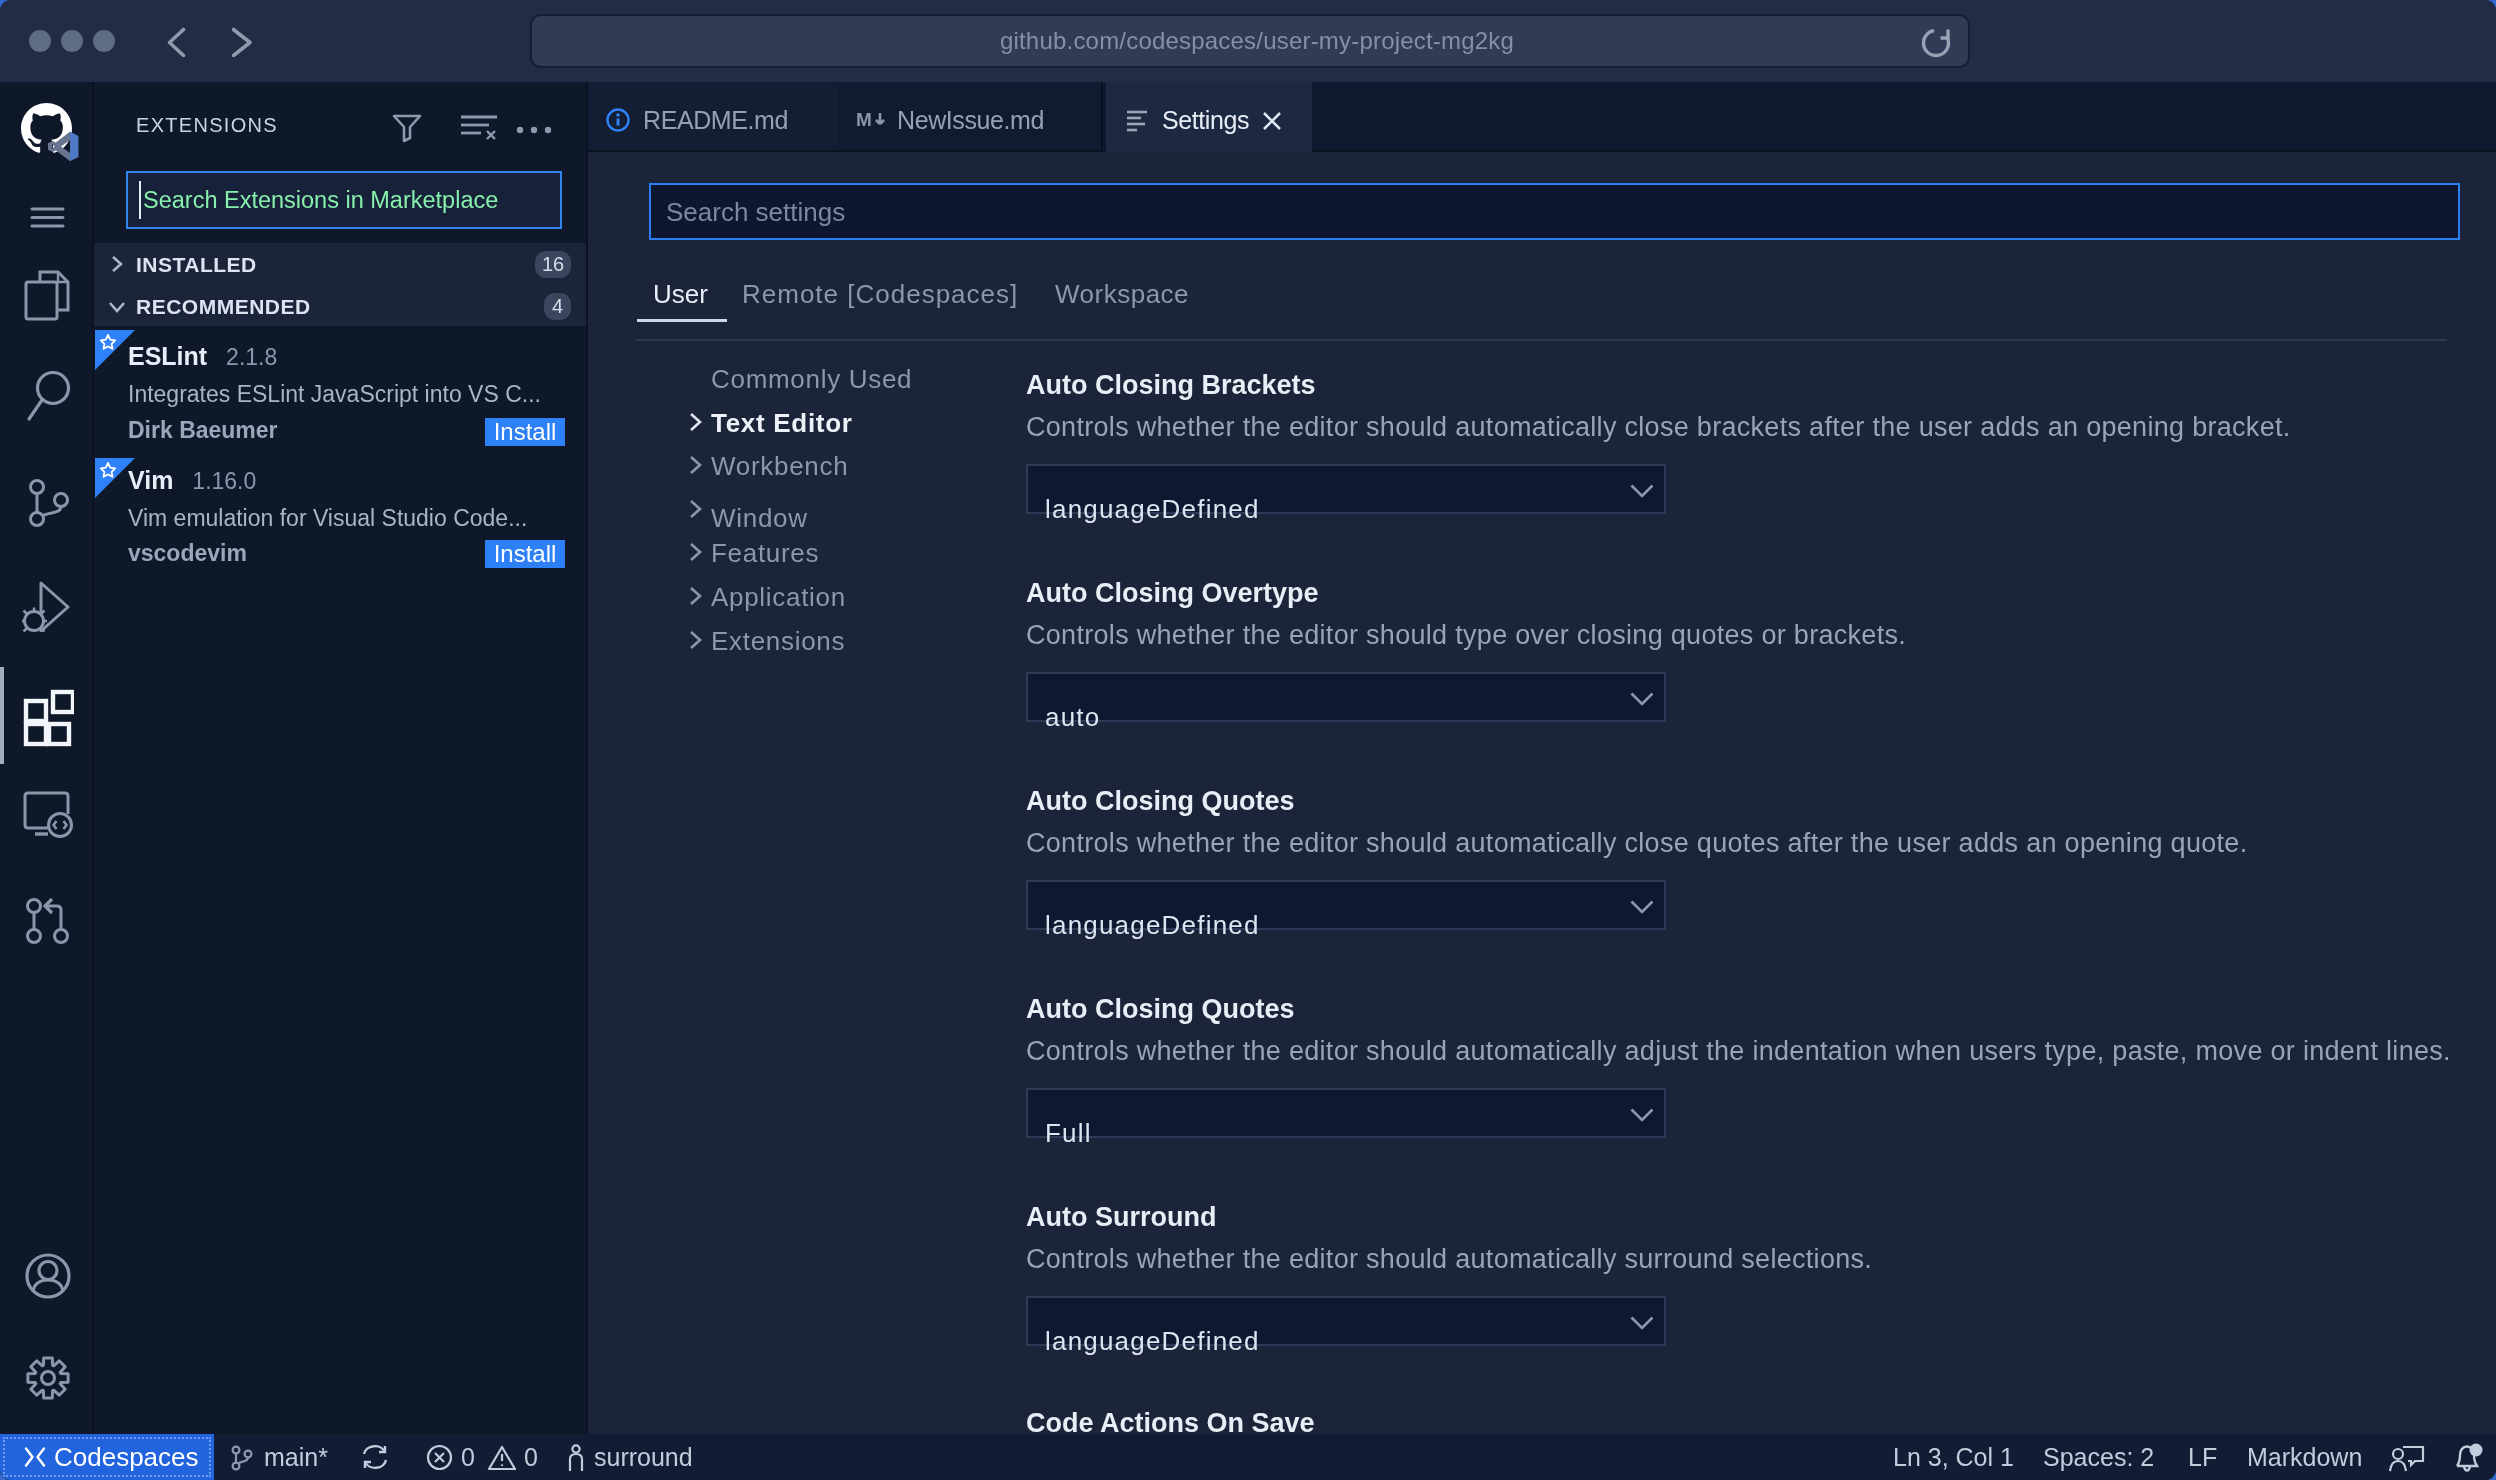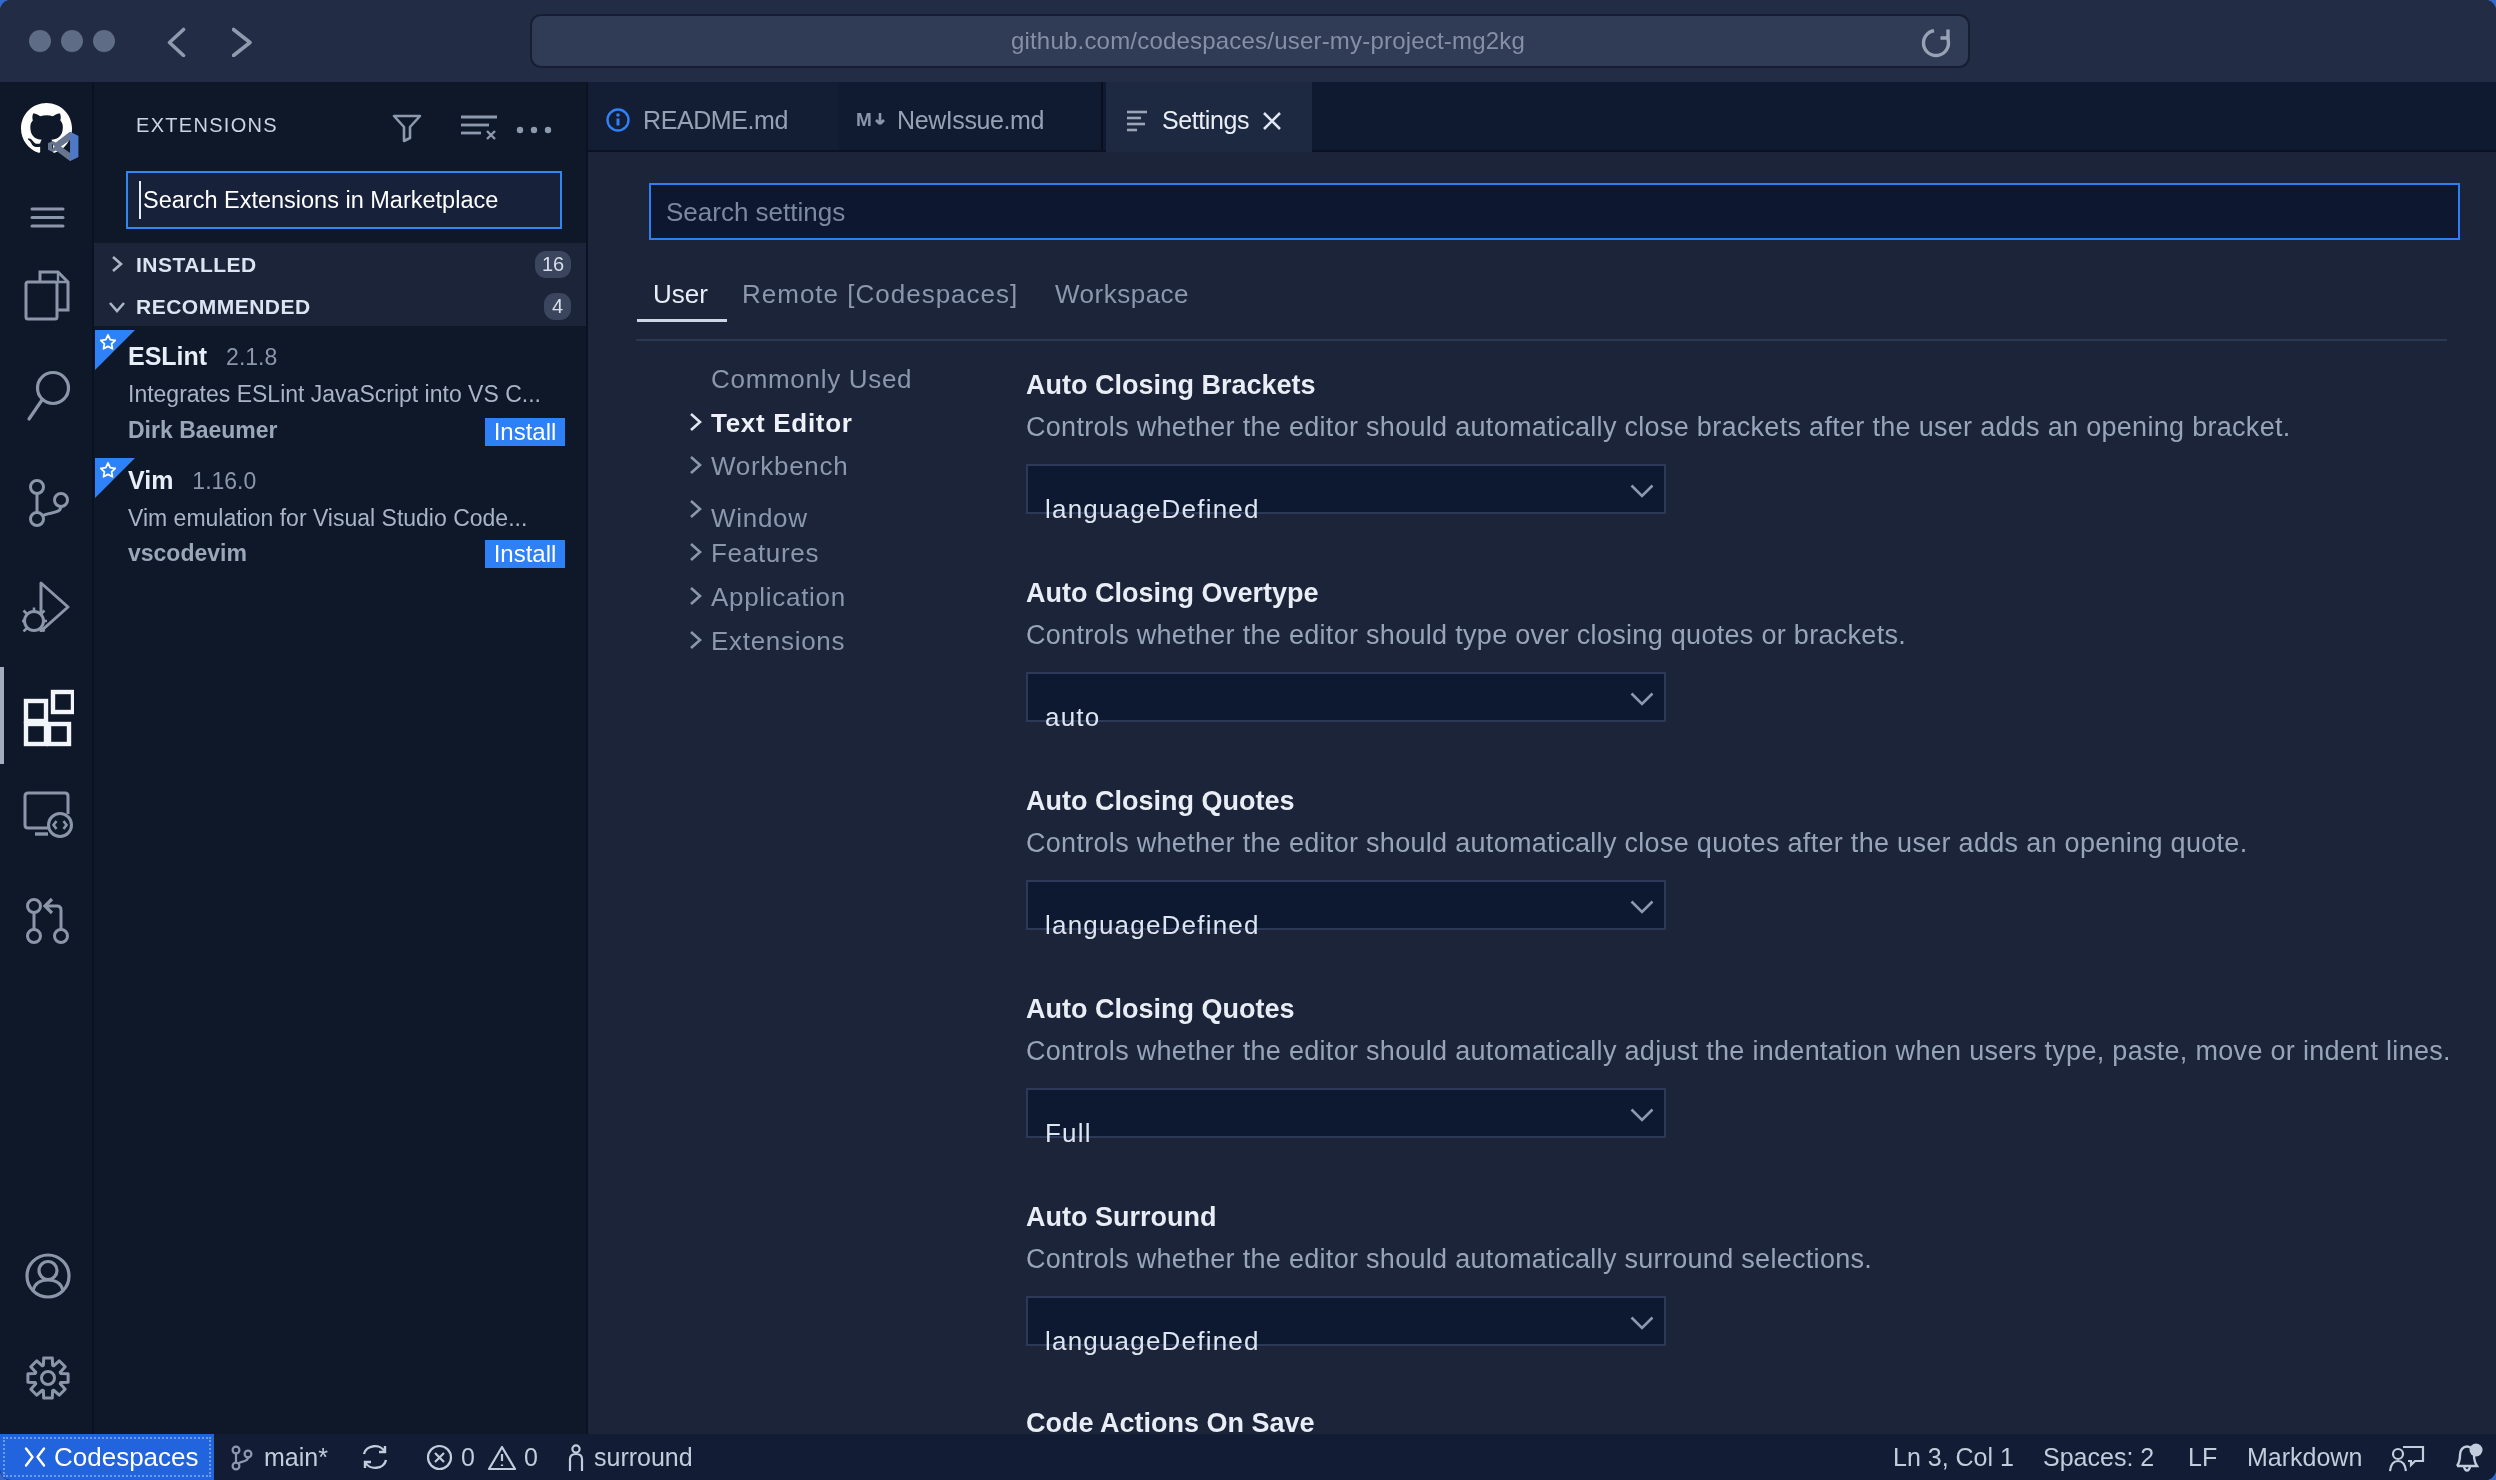--- a/index.html
+++ b/index.html
@@ -3,29 +3,29 @@
 <meta charset="utf-8">
 <style>
   * { margin:0; padding:0; box-sizing:border-box; }
   html,body { width:2496px; height:1480px; background:#3568cb; font-family:"Liberation Sans", sans-serif; overflow:hidden; }
   .win { position:absolute; left:0; top:0; width:2496px; height:1480px; border-radius:11px; overflow:hidden; background:#1b2439; }
   .abs { position:absolute; }
   
   .chrome { position:absolute; left:0; top:0; width:2496px; height:82px; background:#222c44; }
   .dot { position:absolute; top:30px; width:22px; height:22px; border-radius:50%; background:#5e6c85; }
   .urlpill { position:absolute; left:530px; top:14px; width:1440px; height:54px; border-radius:11px; background:#303b55; border:2px solid #171e31; }
-  .urltext { position:absolute; left:16px; top:0; width:1440px; height:62px; line-height:50px; text-align:center; color:#8590a6; font-size:24px; letter-spacing:0.2px; }
+  .urltext { position:absolute; left:5px; top:0; width:1440px; height:62px; line-height:50px; text-align:center; color:#8590a6; font-size:24px; letter-spacing:0.2px; }
   
   .activity { position:absolute; left:0; top:82px; width:94px; height:1398px; background:#0e1829; border-right:2px solid #0a1120; }
   
   .sidebar { position:absolute; left:94px; top:82px; width:492px; height:1398px; background:#0e1829; }
   .sideband { position:absolute; left:0px; top:161px; width:492px; height:83px; background:#1b2438; }
   .searchext { position:absolute; left:32px; top:89px; width:436px; height:58px; background:#18213a; border:2px solid #3186f2; }
   .caret { position:absolute; left:11px; top:8px; width:2px; height:38px; background:#e8eef8; }
-  .ph { position:absolute; left:15px; top:0; height:54px; line-height:54px; color:#ffffff; font-size:25px; white-space:nowrap; }
+  .ph { position:absolute; left:15px; top:0; height:54px; line-height:54px; color:#86efac; font-size:25px; white-space:nowrap; }
   .sectxt { color:#dbe4f0; font-size:21px; font-weight:bold; letter-spacing:0.5px; }
   .badge { position:absolute; background:#3c455e; color:#d7dfeb; font-size:20px; border-radius:11px; text-align:center; }
   
   .editor { position:absolute; left:586px; top:82px; width:1910px; height:1398px; background:#18223a; border-left:2px solid #0b1322; }
   .tabbar { position:absolute; left:0; top:0; width:1910px; height:70px; background:#0f1930; }
   .tab { position:absolute; top:0; height:70px; }
   .tabtxt { font-size:25px; color:#97a1b4; letter-spacing:-0.4px; }
   .editcontent { position:absolute; left:0; top:70px; width:1908px; height:1284px; background:#1b2439; }
   .searchset { position:absolute; left:61px; top:31px; width:1811px; height:57px; background:#0d1830; border:2px solid #2e7ef3; }
   .treeitem { position:absolute; left:123px; color:#8b97ad; font-size:26px; letter-spacing:0.7px; white-space:nowrap; }

